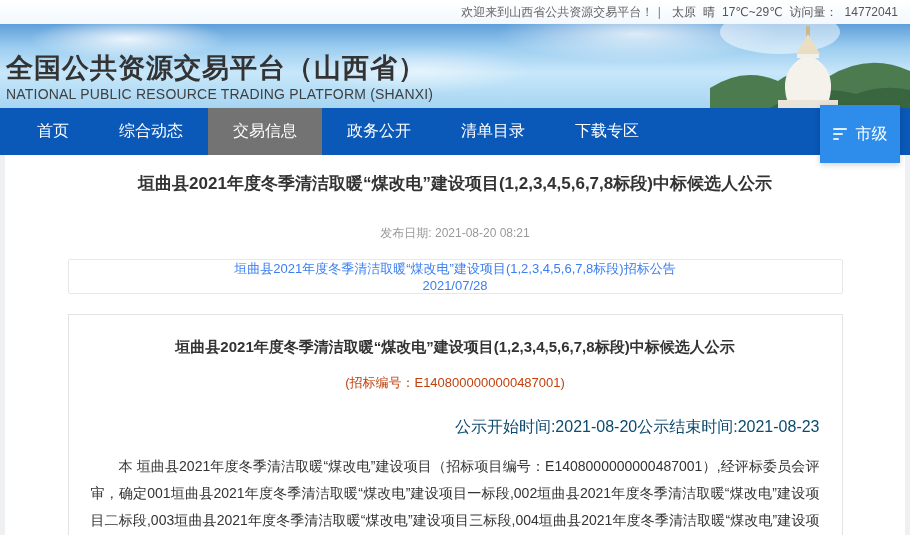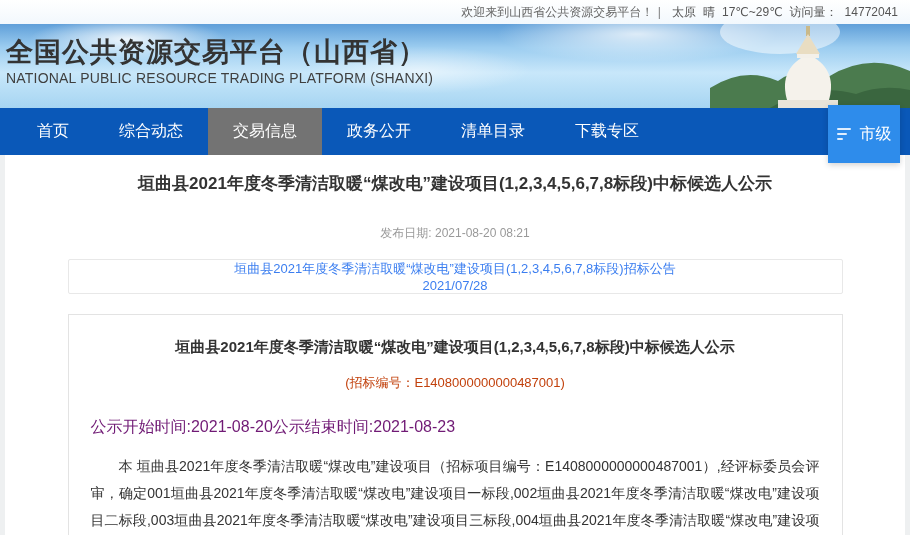--- a/index.html
+++ b/index.html
@@ -20,38 +20,38 @@
   .topbar-right { display:flex; align-items:center; gap:7px; color:#555; }
   
   .banner {
     position:relative; height:84px; overflow:hidden;
     background:
       radial-gradient(ellipse 140px 30px at 14% 18%, rgba(255,255,255,.85), rgba(255,255,255,0) 70%),
       radial-gradient(ellipse 160px 34px at 46% 55%, rgba(255,255,255,.55), rgba(255,255,255,0) 70%),
       radial-gradient(ellipse 200px 40px at 70% 12%, rgba(255,255,255,.75), rgba(255,255,255,0) 70%),
       linear-gradient(180deg,#5f9fd9 0%,#9ccdf0 28%,#c8e7fa 58%,#a6d5f2 100%);
   }
-  .banner-titles { position:absolute; left:6px; top:12px; z-index:2; }
+  .banner-titles { position:absolute; left:6px; top:28px; z-index:2; }
   .site-title {
     margin:0; font-size:27px; font-weight:bold; color:#333; letter-spacing:1px; line-height:1.2;
   }
   .site-subtitle { margin-top:2px; font-size:14px; color:#3f3f3f; letter-spacing:.2px; }
   .banner-art { position:absolute; right:0; top:0; z-index:1; }
   
   .nav {
     position:relative; height:47px; background:#0a58b8;
     display:flex; align-items:stretch; padding-left:12px;
   }
   .nav-item {
     display:flex; align-items:center; padding:0 25px;
     color:#fff; font-size:16px; text-decoration:none; cursor:pointer; white-space:nowrap;
   }
   .nav-item.active { background:#737373; }
   .level-btn {
-    position:absolute; right:10px; top:-3px; width:72px; height:58px;
+    position:absolute; right:10px; top:-3px; width:80px; height:58px;
     background:#2e8ceb; color:#fff; border:none; cursor:pointer;
     display:flex; align-items:center; justify-content:center; gap:9px;
     font-size:16px; font-family:Liberation Serif, serif; z-index:6;
     box-shadow:0 2px 6px rgba(0,0,0,.18);
   }
   .filter-icon { display:flex; flex-direction:column; gap:3px; align-items:flex-start; }
   .filter-icon i { display:block; height:2px; background:#dfeefe; border-radius:1px; }
   .filter-icon i:nth-child(1){ width:14px; }
   .filter-icon i:nth-child(2){ width:10px; }
   .filter-icon i:nth-child(3){ width:6px; }
@@ -67,21 +67,21 @@
   }
   .link-box a { color:#3b7ef0; text-decoration:none; cursor:pointer; }
   .link-date { color:#3b7ef0; }
   .doc-box {
     width:775px; margin:20px auto 0;
     border:1px solid #e3e3e3; background:#fff;
     padding:23px 22px 40px;
   }
   .doc-title { text-align:center; font-size:15px; font-weight:bold; color:#333; }
   .doc-code  { text-align:center; font-size:13px; color:#c2410c; margin-top:17px; }
-  .doc-period{ text-align:left; font-size:16px; color:#701a75; margin-top:25px; }
+  .doc-period{ text-align:right; font-size:16px; color:#0c4a6e; margin-top:25px; }
   .doc-body  {
     font-size:14px; color:#333; line-height:27px; margin-top:15px;
     text-indent:2em; text-align:justify;
   }
 </style>
 </head>
 <body>
 
 <div class="site">
 

